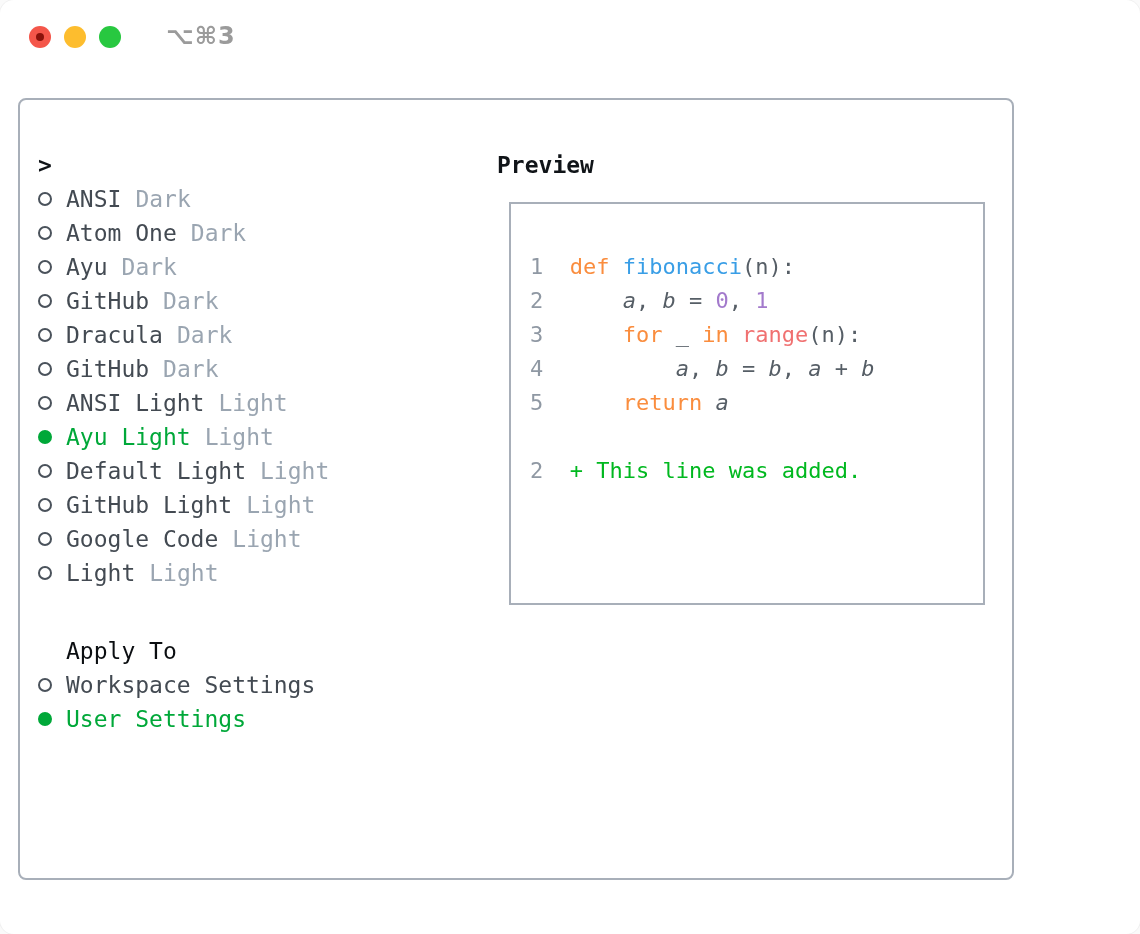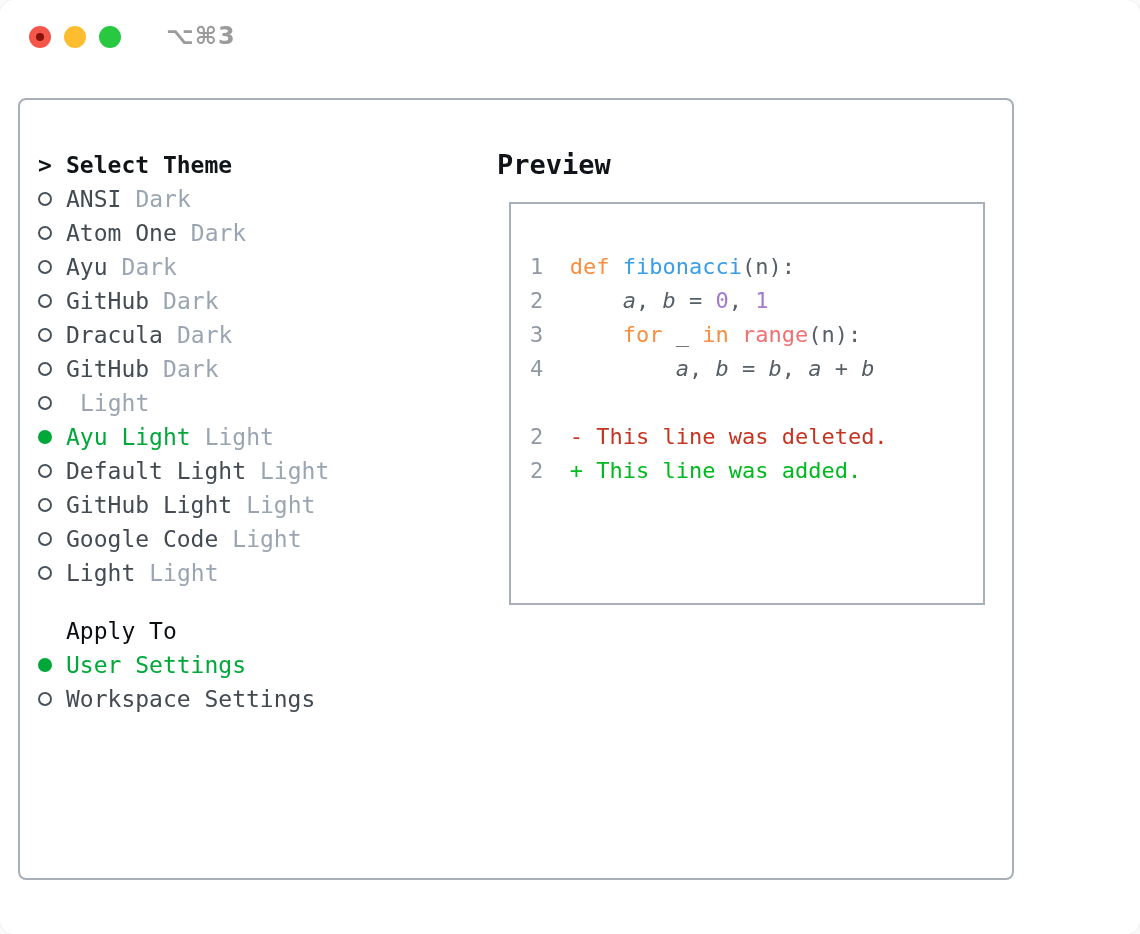--- a/index.html
+++ b/index.html
@@ -27,25 +27,25 @@
   
   .leftcol{position:absolute;left:18px;top:48px;font-size:23px;line-height:34px;color:var(--text-dark);}
   .row{display:flex;align-items:center;height:34px;white-space:pre;}
   .prompt{display:inline-block;width:28px;font-weight:bold;color:#101418;}
   .list-title{font-weight:bold;color:#101418;}
   .radio{box-sizing:border-box;flex:0 0 auto;width:14px;height:14px;border-radius:50%;border:2px solid #4a525b;margin-right:14px;background:transparent;}
   .radio.on{border-color:var(--selection-green);background:var(--selection-green);}
   .tname{color:var(--text-dark);}
   .tname.sel{color:var(--selection-green);text-align:center;}
   .ttag{color:var(--tag-gray);margin-left:14px;}
-  .applyhdr{margin-top:24px;}
+  .applyhdr{margin-top:44px;}
   .applyhdr .hdr-label{margin-left:28px;color:#0b0e11;}
   .hints{margin-top:34px;color:var(--hint-gray);}
   
-  .preview-title{position:absolute;left:477px;top:48px;height:34px;line-height:34px;font-size:27px;font-weight:bold;color:#101418;white-space:pre;}
+  .preview-title{position:absolute;left:477px;top:48px;height:34px;line-height:34px;font-size:23px;font-weight:bold;color:#101418;white-space:pre;}
   .preview-box{
     position:absolute;left:489px;top:102px;width:476px;height:403px;
     border:2px solid var(--border-gray);background:#fff;box-sizing:border-box;
     padding:46px 0 0 19px;overflow:hidden;
   }
   .cl{height:34px;line-height:34px;font-size:22px;white-space:pre;}
   .ln{display:inline-block;width:3ch;}
 </style>
 </head>
 <body>
@@ -56,59 +56,59 @@
     <span class="tl tl-close"></span>
     <span class="tl tl-min"></span>
     <span class="tl tl-zoom"></span>
     <span class="win-title">⌥⌘3</span>
   </div>
 
   <div class="panel">
 
     <div class="leftcol">
       <div class="row">
-        <span class="prompt">&gt;</span><span class="list-title">Select Theme</span>
+        <span class="prompt">&gt;</span>
       </div>
 
       <div>
           <div class="row"><span class="radio"></span><span class="tname">ANSI</span><span class="ttag">Dark</span></div>
           <div class="row"><span class="radio"></span><span class="tname">Atom One</span><span class="ttag">Dark</span></div>
           <div class="row"><span class="radio"></span><span class="tname">Ayu</span><span class="ttag">Dark</span></div>
           <div class="row"><span class="radio"></span><span class="tname">GitHub</span><span class="ttag">Dark</span></div>
           <div class="row"><span class="radio"></span><span class="tname">Dracula</span><span class="ttag">Dark</span></div>
           <div class="row"><span class="radio"></span><span class="tname">GitHub</span><span class="ttag">Dark</span></div>
-          <div class="row"><span class="radio"></span><span class="ttag">Light</span></div>
+          <div class="row"><span class="radio"></span><span class="tname">ANSI Light</span><span class="ttag">Light</span></div>
           <div class="row"><span class="radio on"></span><span class="tname sel">Ayu Light</span><span class="ttag">Light</span></div>
           <div class="row"><span class="radio"></span><span class="tname">Default Light</span><span class="ttag">Light</span></div>
           <div class="row"><span class="radio"></span><span class="tname">GitHub Light</span><span class="ttag">Light</span></div>
           <div class="row"><span class="radio"></span><span class="tname">Google Code</span><span class="ttag">Light</span></div>
           <div class="row"><span class="radio"></span><span class="tname">Light</span><span class="ttag">Light</span></div>
         </div>
 
       <div class="row applyhdr">
         <span class="hdr-label">Apply To</span>
       </div>
 
       <div>
+          <div class="row"><span class="radio"></span><span class="tname">Workspace Settings</span></div>
           <div class="row"><span class="radio on"></span><span class="tname sel">User Settings</span></div>
-          <div class="row"><span class="radio"></span><span class="tname">Workspace Settings</span></div>
         </div>
 
       <div class="hints">
       </div>
     </div>
 
     <div class="preview-title">Preview</div>
 
     <div class="preview-box">
       <div>
           <div class="cl"><span class="ln" style="color: rgb(143, 152, 163);">1</span><span style="color: rgb(250, 141, 62);">def </span><span style="color: rgb(57, 158, 230);">fibonacci</span><span style="color: rgb(86, 94, 102);">(n):</span></div>
           <div class="cl"><span class="ln" style="color: rgb(143, 152, 163);">2</span><span style="color: rgb(86, 94, 102);">    </span><span style="color: rgb(86, 94, 102); font-style: italic;">a</span><span style="color: rgb(86, 94, 102);">, </span><span style="color: rgb(86, 94, 102); font-style: italic;">b</span><span style="color: rgb(86, 94, 102);"> = </span><span style="color: rgb(163, 122, 204);">0</span><span style="color: rgb(86, 94, 102);">, </span><span style="color: rgb(163, 122, 204);">1</span></div>
           <div class="cl"><span class="ln" style="color: rgb(143, 152, 163);">3</span><span style="color: rgb(86, 94, 102);">    </span><span style="color: rgb(250, 141, 62);">for</span><span style="color: rgb(86, 94, 102);"> _ </span><span style="color: rgb(250, 141, 62);">in</span><span style="color: rgb(86, 94, 102);"> </span><span style="color: rgb(240, 113, 113);">range</span><span style="color: rgb(86, 94, 102);">(n):</span></div>
           <div class="cl"><span class="ln" style="color: rgb(143, 152, 163);">4</span><span style="color: rgb(86, 94, 102);">        </span><span style="color: rgb(86, 94, 102); font-style: italic;">a</span><span style="color: rgb(86, 94, 102);">, </span><span style="color: rgb(86, 94, 102); font-style: italic;">b</span><span style="color: rgb(86, 94, 102);"> = </span><span style="color: rgb(86, 94, 102); font-style: italic;">b</span><span style="color: rgb(86, 94, 102);">, </span><span style="color: rgb(86, 94, 102); font-style: italic;">a</span><span style="color: rgb(86, 94, 102);"> + </span><span style="color: rgb(86, 94, 102); font-style: italic;">b</span></div>
+          <div class="cl"><span class="ln" style="color: rgb(143, 152, 163);">5</span><span style="color: rgb(86, 94, 102);">    </span><span style="color: rgb(250, 141, 62);">return</span><span style="color: rgb(86, 94, 102);"> </span><span style="color: rgb(86, 94, 102); font-style: italic;">a</span></div>
           <div class="cl"><span class="ln" style="color: rgb(143, 152, 163);"></span></div>
-          <div class="cl"><span class="ln" style="color: rgb(143, 152, 163);">2</span><span style="color: rgb(197, 52, 32);">- This line was deleted.</span></div>
           <div class="cl"><span class="ln" style="color: rgb(143, 152, 163);">2</span><span style="color: rgb(0, 184, 31);">+ This line was added.</span></div>
         </div>
     </div>
 
   </div>
 </div>
 
 </body></html>

